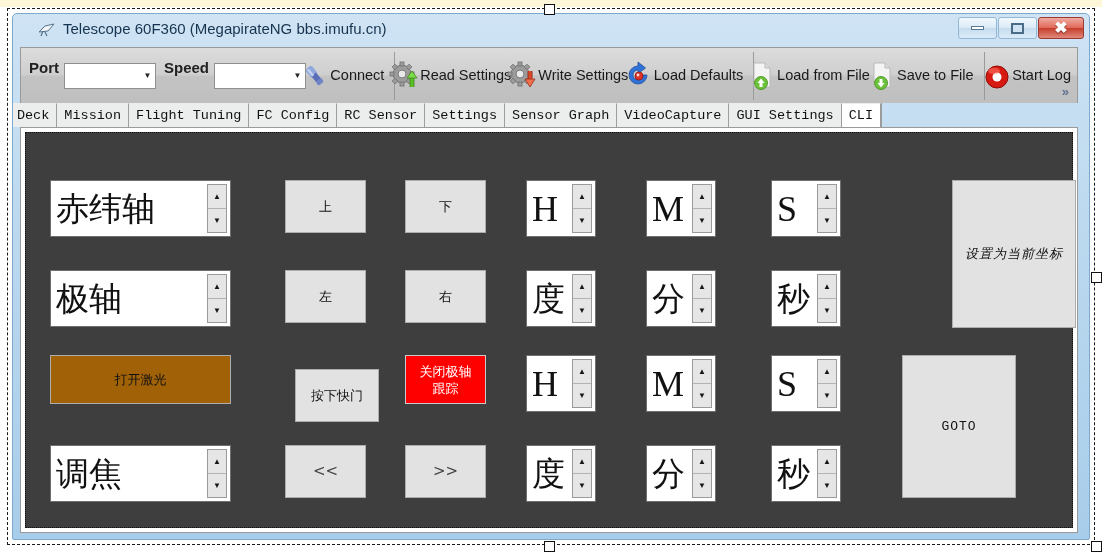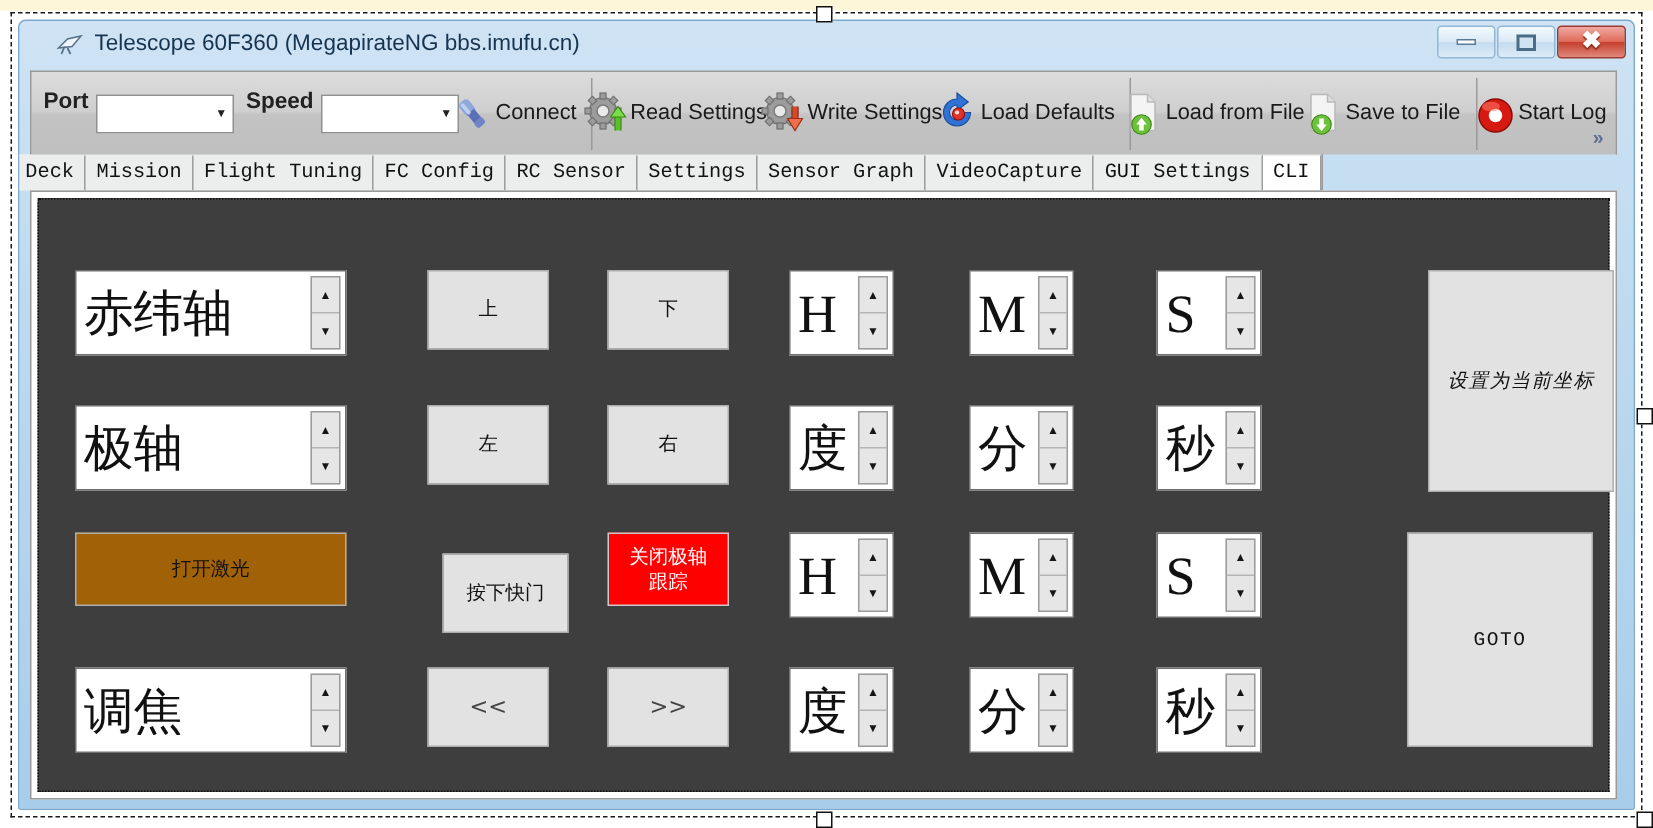--- a/index.html
+++ b/index.html
@@ -418,21 +418,21 @@
             </div>
           </div>
           <div class="spin" style="left: 745px; top: 312px; width: 70px; height: 57px;">
             <div class="val cjk">秒</div>
             <div class="spinbtns">
               <div>▲</div>
               <div>▼</div>
             </div>
           </div>
           <div class="btn mono" style="left: 926px; top: 47px; width: 124px; height: 148px; font-style: italic;">设置为当前坐标</div>
-          <div class="btn mono" style="left: 876px; top: 222px; width: 124px; height: 143px; margin-left: 36px;">GOTO</div>
+          <div class="btn mono" style="left: 876px; top: 222px; width: 114px; height: 143px;">GOTO</div>
         </div>
     </div>
   </div>
 
   <div class="marquee"></div>
   <div class="handle" style="left:544px;top:4px;"></div>
   <div class="handle" style="left:1091px;top:272px;"></div>
   <div class="handle" style="left:544px;top:541px;"></div>
   <div class="handle" style="left:1091px;top:541px;"></div>
 </div>

